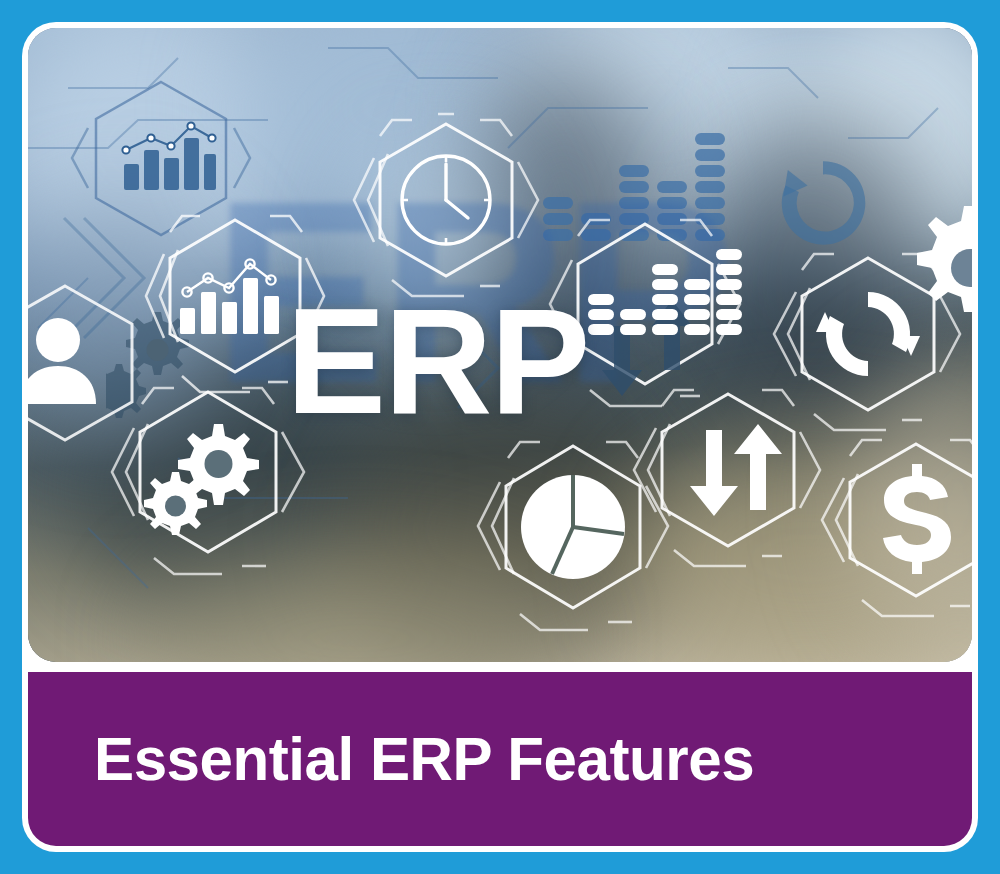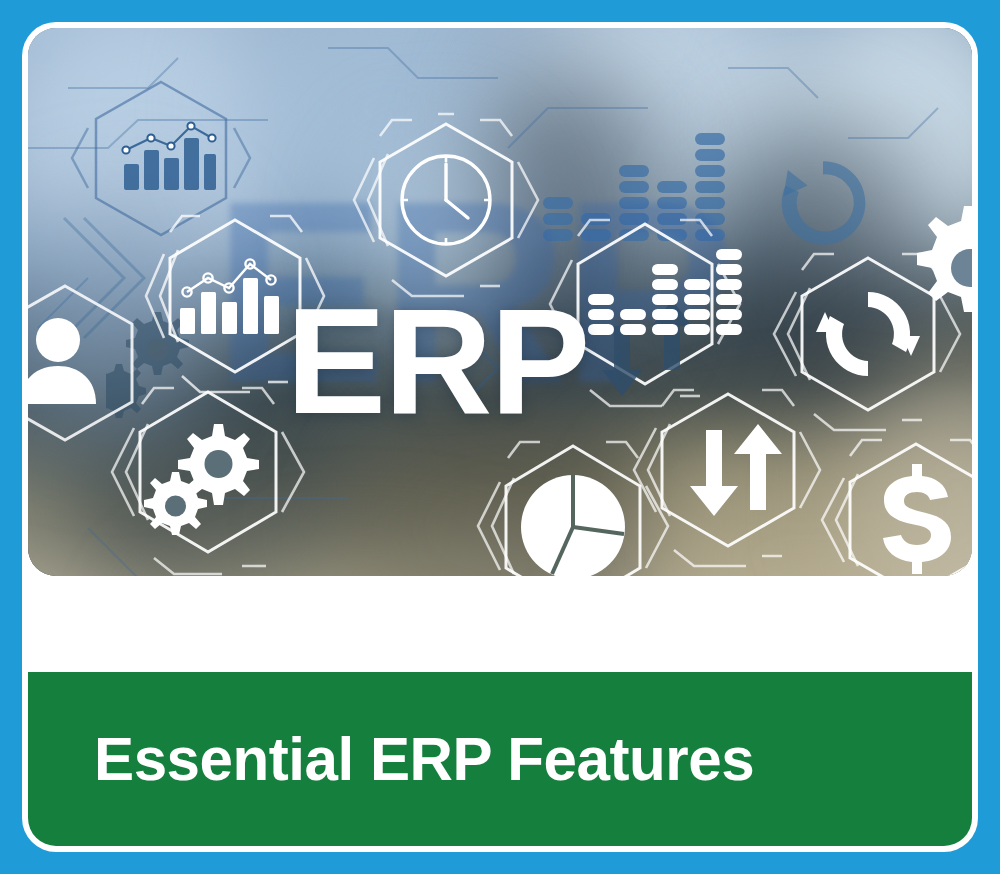--- a/index.html
+++ b/index.html
@@ -26,21 +26,21 @@
     width:956px; height:830px;
     border-radius:34px;
     background:#ffffff;
     overflow:hidden;
   }
 
   
   #photo-panel {
     position:absolute;
     left:6px; top:6px;
-    width:944px; height:548px;
+    width:944px; height:634px;
     border-radius:28px;
     overflow:hidden;
     background:#5d7286;
   }
 
   
   .bg-base {
     position:absolute; inset:0;
     background:
       linear-gradient(178deg,
@@ -117,21 +117,21 @@
   .hex svg { display:block; overflow:visible; }
 
   
   .deco { position:absolute; pointer-events:none; }
 
   
   #caption-bar {
     position:absolute;
     left:6px; top:650px;
     width:944px; height:174px;
-    background:#15803d;
+    background:#701a75;
     border-radius:0 0 28px 28px;
     display:flex;
     align-items:center;
   }
   #caption-text {
     margin-left:66px;
     color:#ffffff;
     font-size:62px;
     font-weight:bold;
     letter-spacing:-0.5px;

